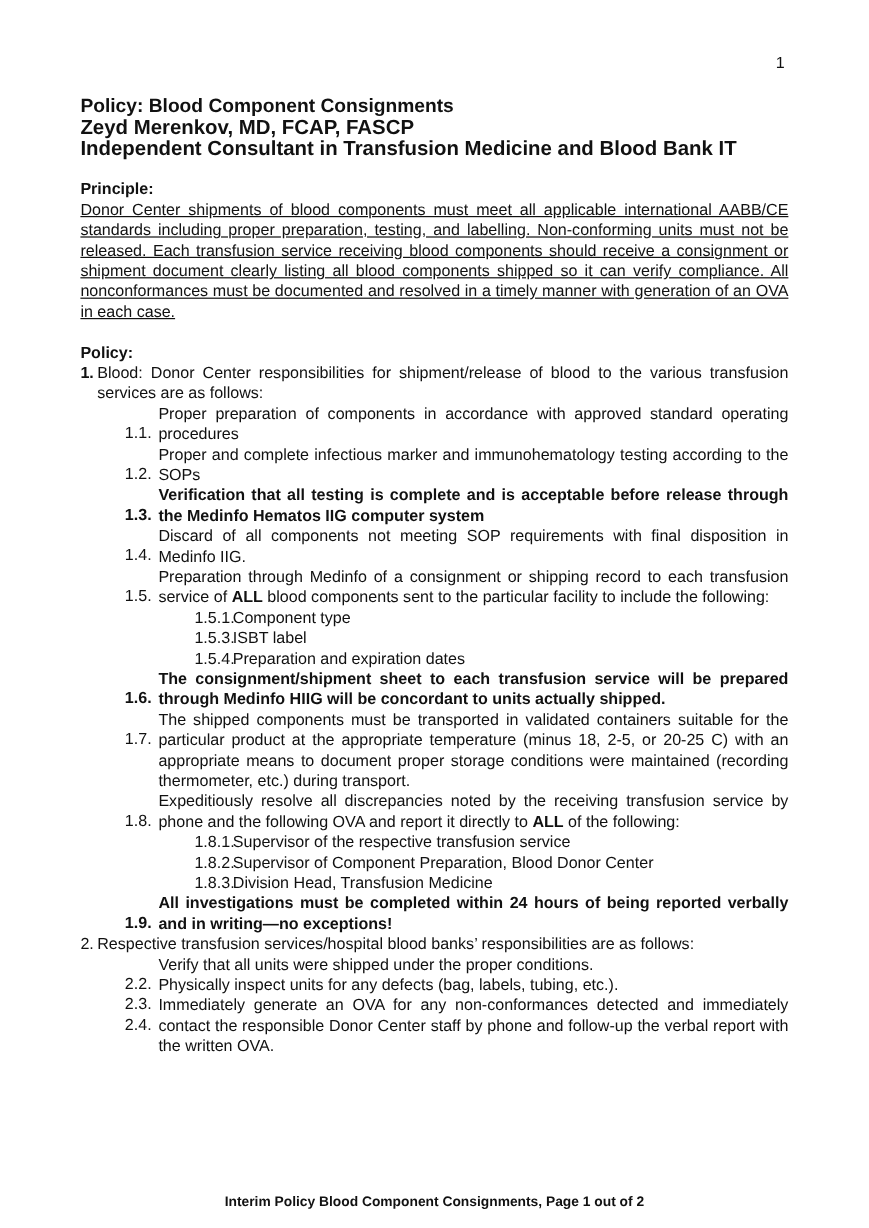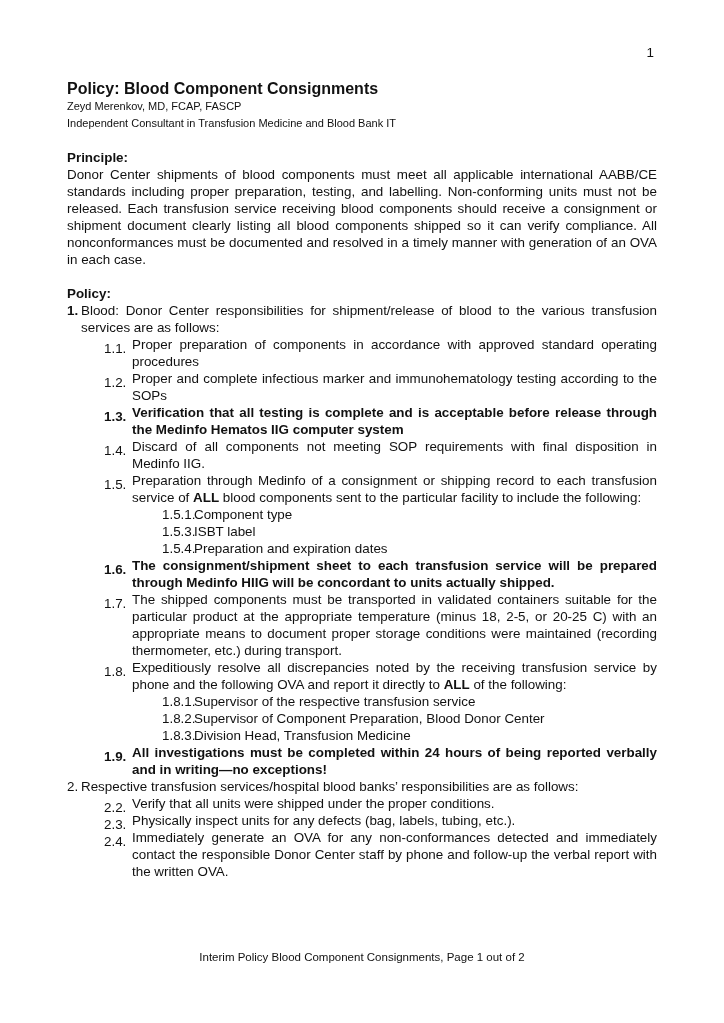--- a/index.html
+++ b/index.html
@@ -4,36 +4,37 @@
   <style>
     html, body { margin: 0; padding: 0; background: #ffffff; }
     body {
       width: 724px; height: 1023px; position: relative; overflow: hidden;
       font-family: "Liberation Sans", sans-serif; color: #111111;
       font-size: 13.4px; line-height: 17px;
     }
     .page-num { position: absolute; top: 44px; right: 70px; font-size: 13.4px; }
     .content { position: absolute; left: 67px; top: 79px; width: 590px; }
     .title { font-weight: bold; font-size: 16px; line-height: 19px; margin: 0; }
-    .subtitle { font-weight: normal; font-size: 11px; line-height: 17px; margin: 0; }
+    .subtitle { font-weight: bold; font-size: 17px; line-height: 17px; margin: 0; }
     .section-heading { font-weight: bold; margin: 17px 0 0 0; }
-    p.principle { margin: 0; text-align: justify; }
+    p.principle { margin: 0; text-align: justify; text-decoration: underline; }
     ol { list-style: none; margin: 0; padding: 0; }
     li { position: relative; text-align: justify; }
     .l1 { padding-left: 14px; }
     .l1 > .num { position: absolute; left: 0; top: 0; }
     .l2 { padding-left: 51px; }
-    .l2 > .num { position: absolute; left: 23px; top: 4px; }
+    .l2 > .num { position: absolute; left: 23px; top: 16px; }
     .l3 { padding-left: 62px; text-align: left; }
     .l3 > .num { position: absolute; left: 30px; top: 0; }
     .bold { font-weight: bold; }
     .bold-num { font-weight: bold; }
     .footer {
-      position: absolute; top: 949px; left: 0; width: 724px; text-align: center;
+      position: absolute; top: 994px; left: 0; width: 724px; text-align: center;
       font-size: 11.5px;
+      font-weight: bold;
     }
     .sub-list { margin: 0; padding: 0; }
   </style>
 </head>
 <body>
 
 <div class="page-num">1</div>
 
 <div class="content">
   <h1 class="title">Policy:  Blood Component Consignments</h1>

